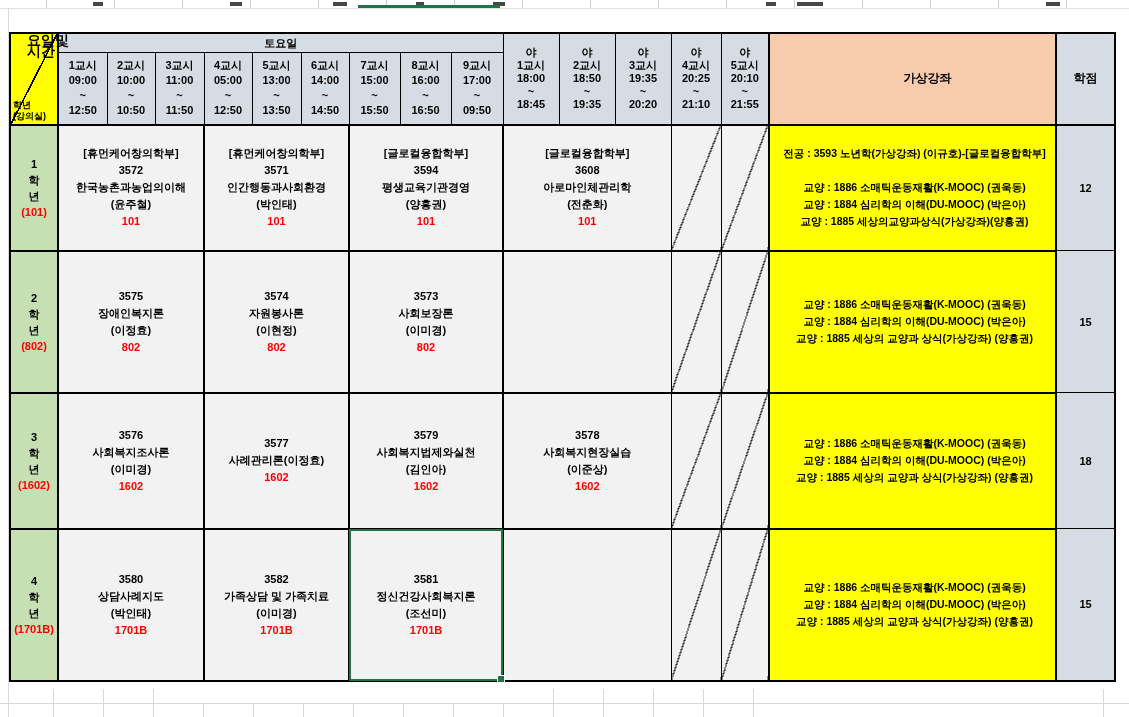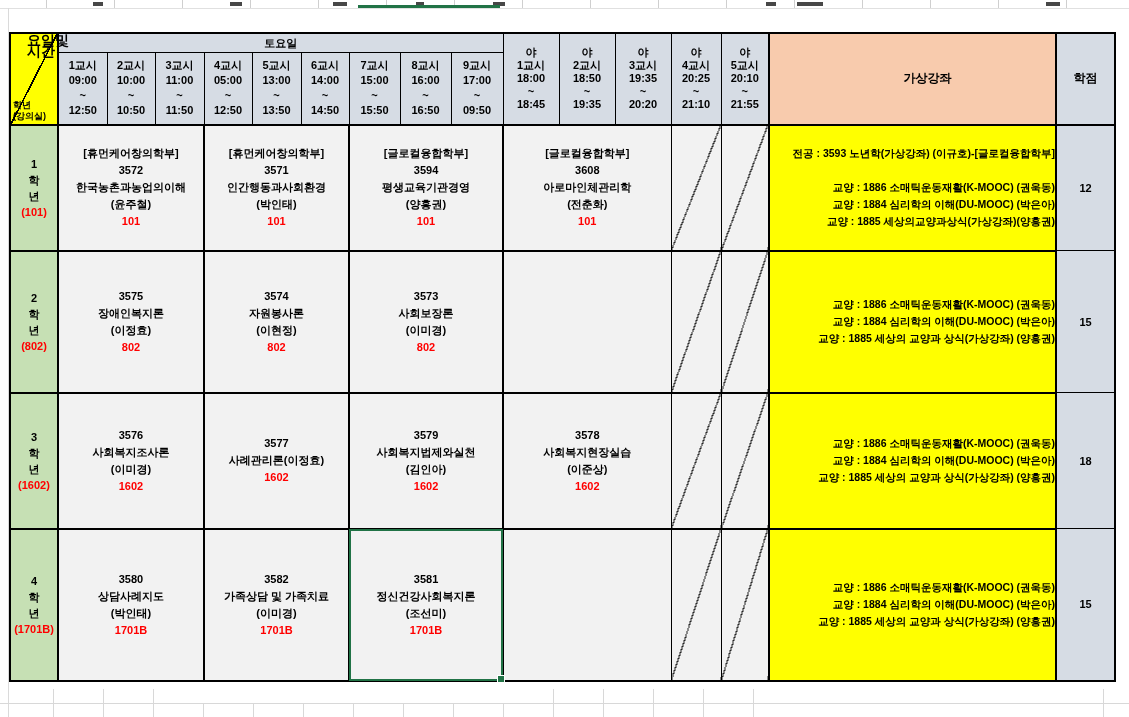--- a/index.html
+++ b/index.html
@@ -35,21 +35,21 @@
   .c-top{position:absolute;top:1px;left:16px;width:44px;text-align:left;font-size:14px;line-height:11px;}
   .c-bot{position:absolute;bottom:2px;left:2px;text-align:left;font-size:9px;line-height:11px;}
   td.year{background:var(--year-bg,#C6E0B4);border:2px solid #000;}
   td.year .ln{line-height:16px;}
   td.year .room{line-height:16px;}
   td.slot{border:2px solid #000;}
   td.slot .ln{line-height:17px;}
   td.slot4{border-right-width:1px;}
   td.diag{border-width:2px 1px;
     background-image:linear-gradient(to bottom right,transparent calc(50% - 0.6px),#222 calc(50% - 0.6px),#222 calc(50% + 0.6px),transparent calc(50% + 0.6px));}
-  td.virtual{background:var(--virtual-bg,#FFFF00);border:2px solid #000;text-align:right;
+  td.virtual{background:var(--virtual-bg,#FFFF00);border:2px solid #000;text-align:center;
              padding-left:4px;font-size:10.5px;overflow:hidden;}
   td.virtual .ln{line-height:17px;white-space:nowrap;}
   td.credit{border-left:2px solid #000;border-right:2px solid #000;
             border-top:1px solid #000;border-bottom:1px solid #000;background:var(--header-bg,#D6DCE4);}
   .room{color:var(--room-text,#FF0000);line-height:17px;font-weight:bold;}
   
   td.sel{position:relative;}
   .sel-box{position:absolute;inset:-1px;border:2px solid var(--selection,#217346);pointer-events:none;z-index:2;}
   .sel-handle{position:absolute;right:-3px;bottom:-3px;width:6px;height:6px;
               background:var(--selection,#217346);border:1px solid #fff;z-index:3;}

